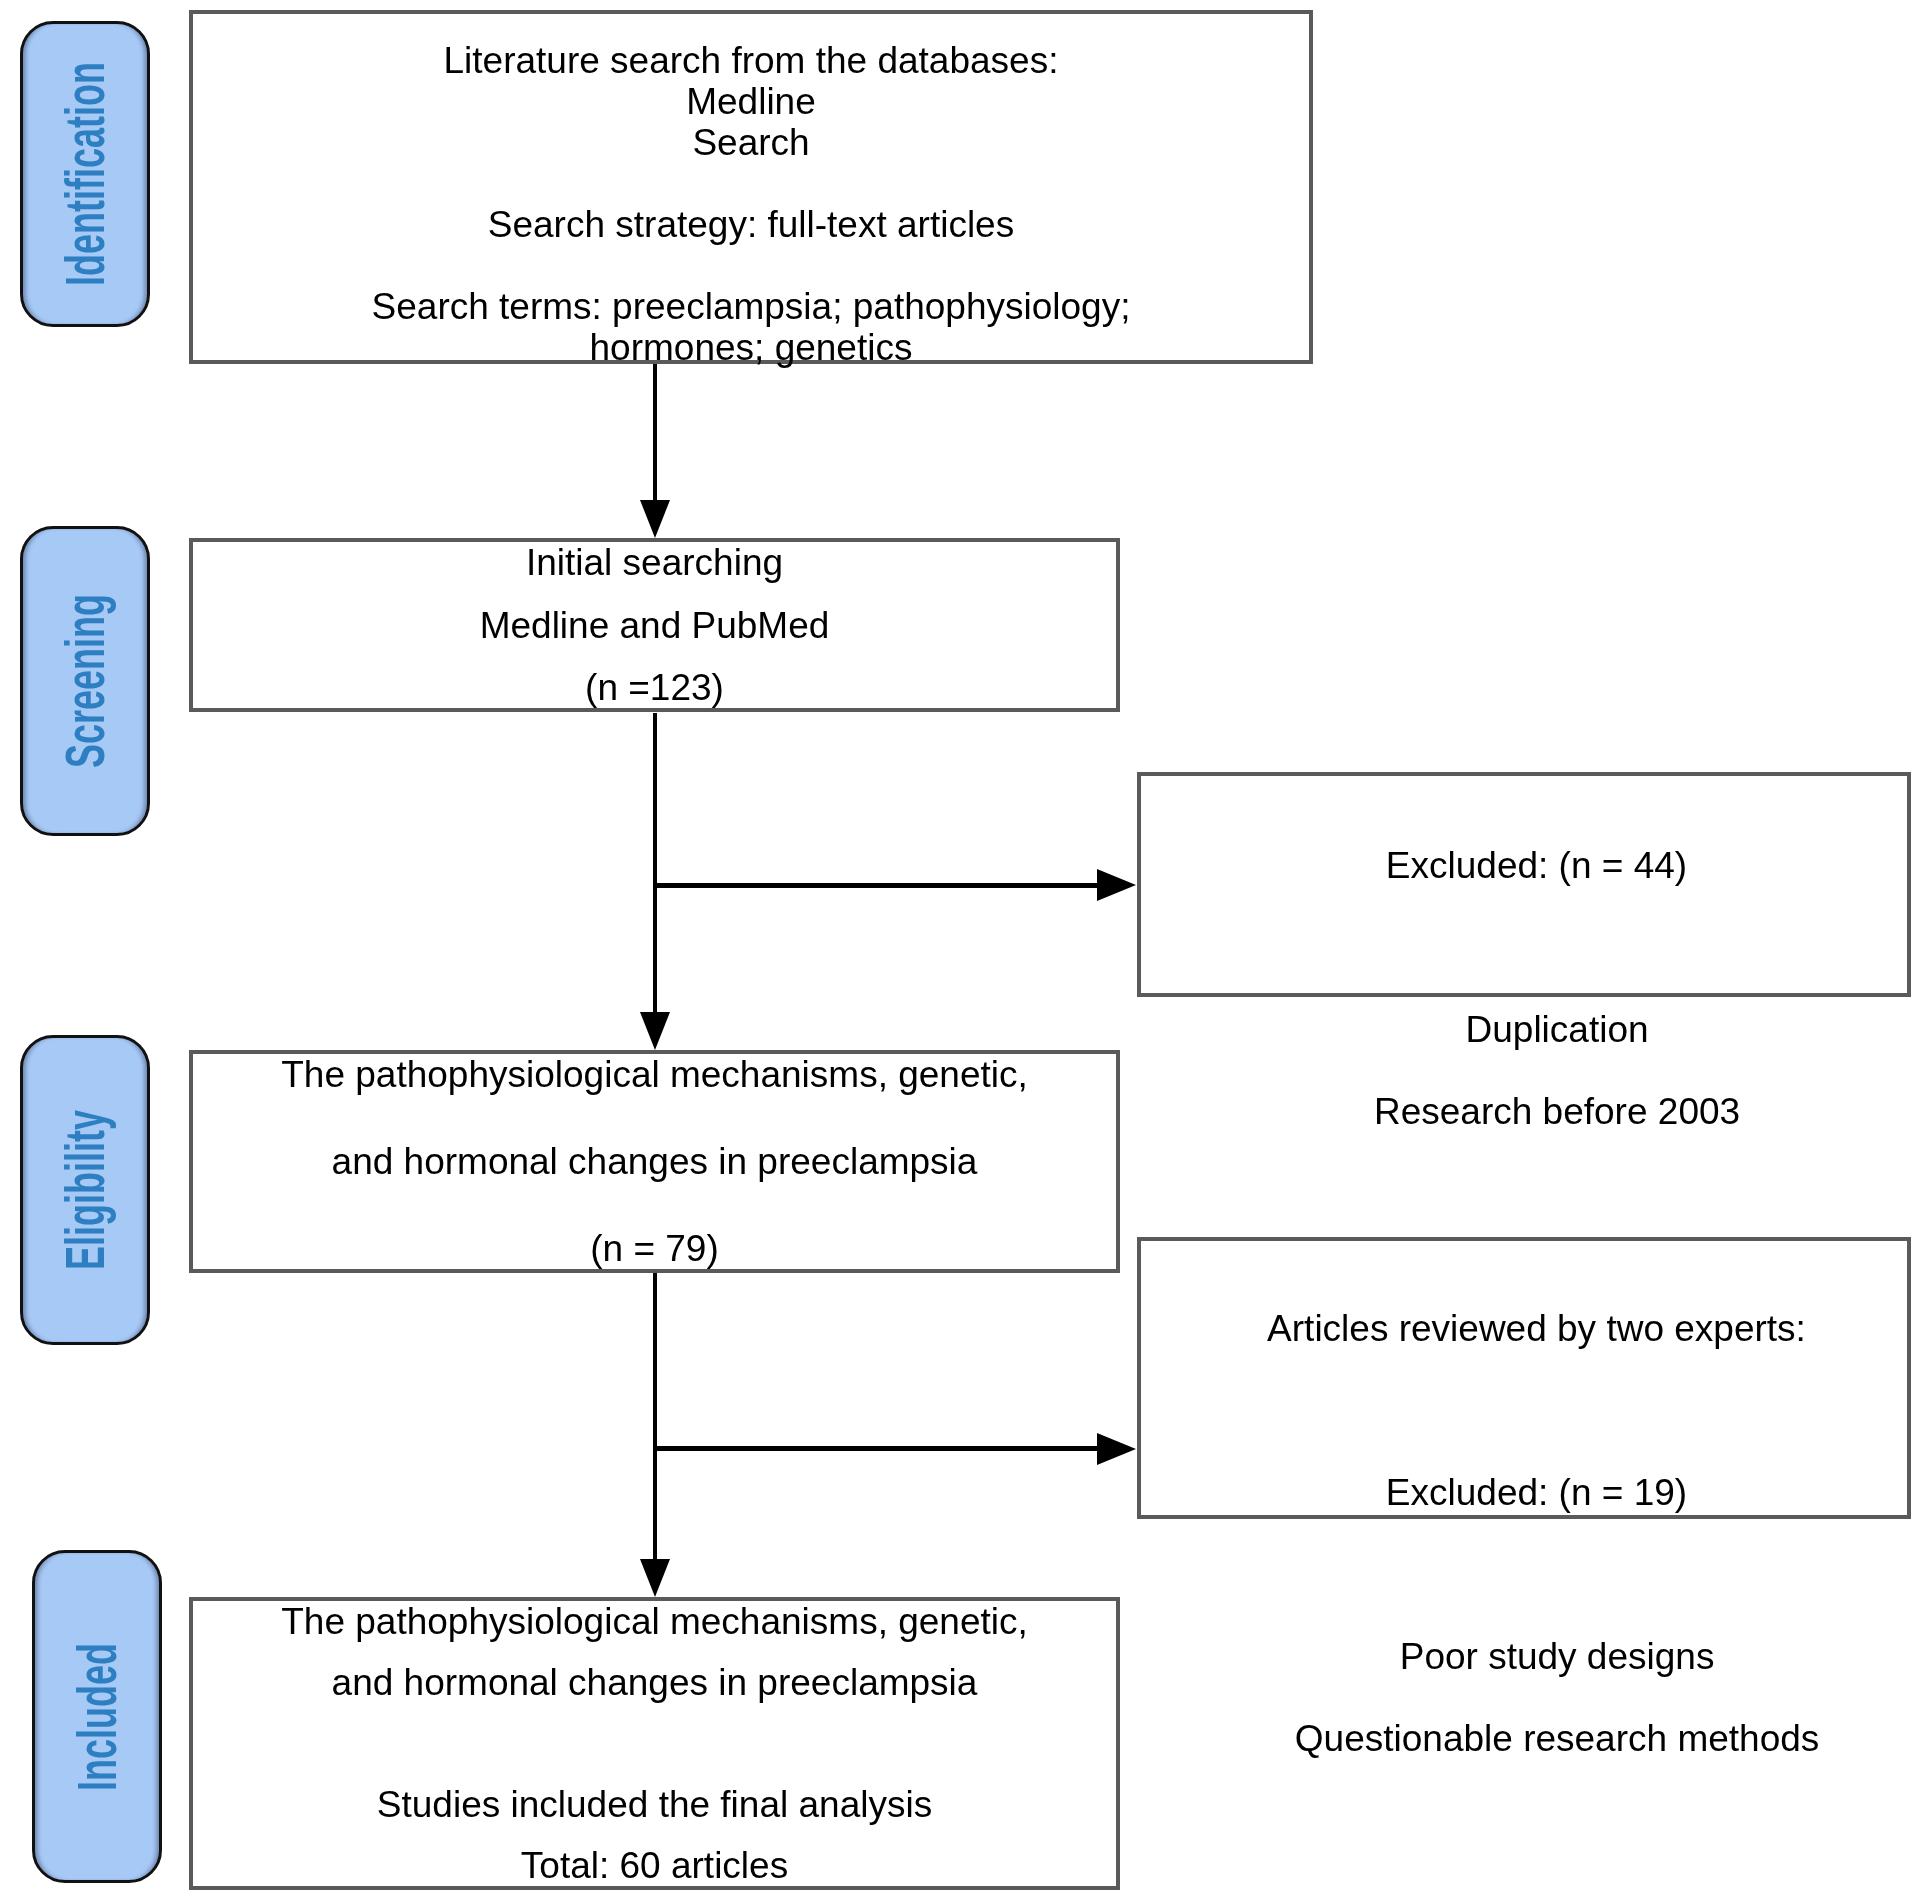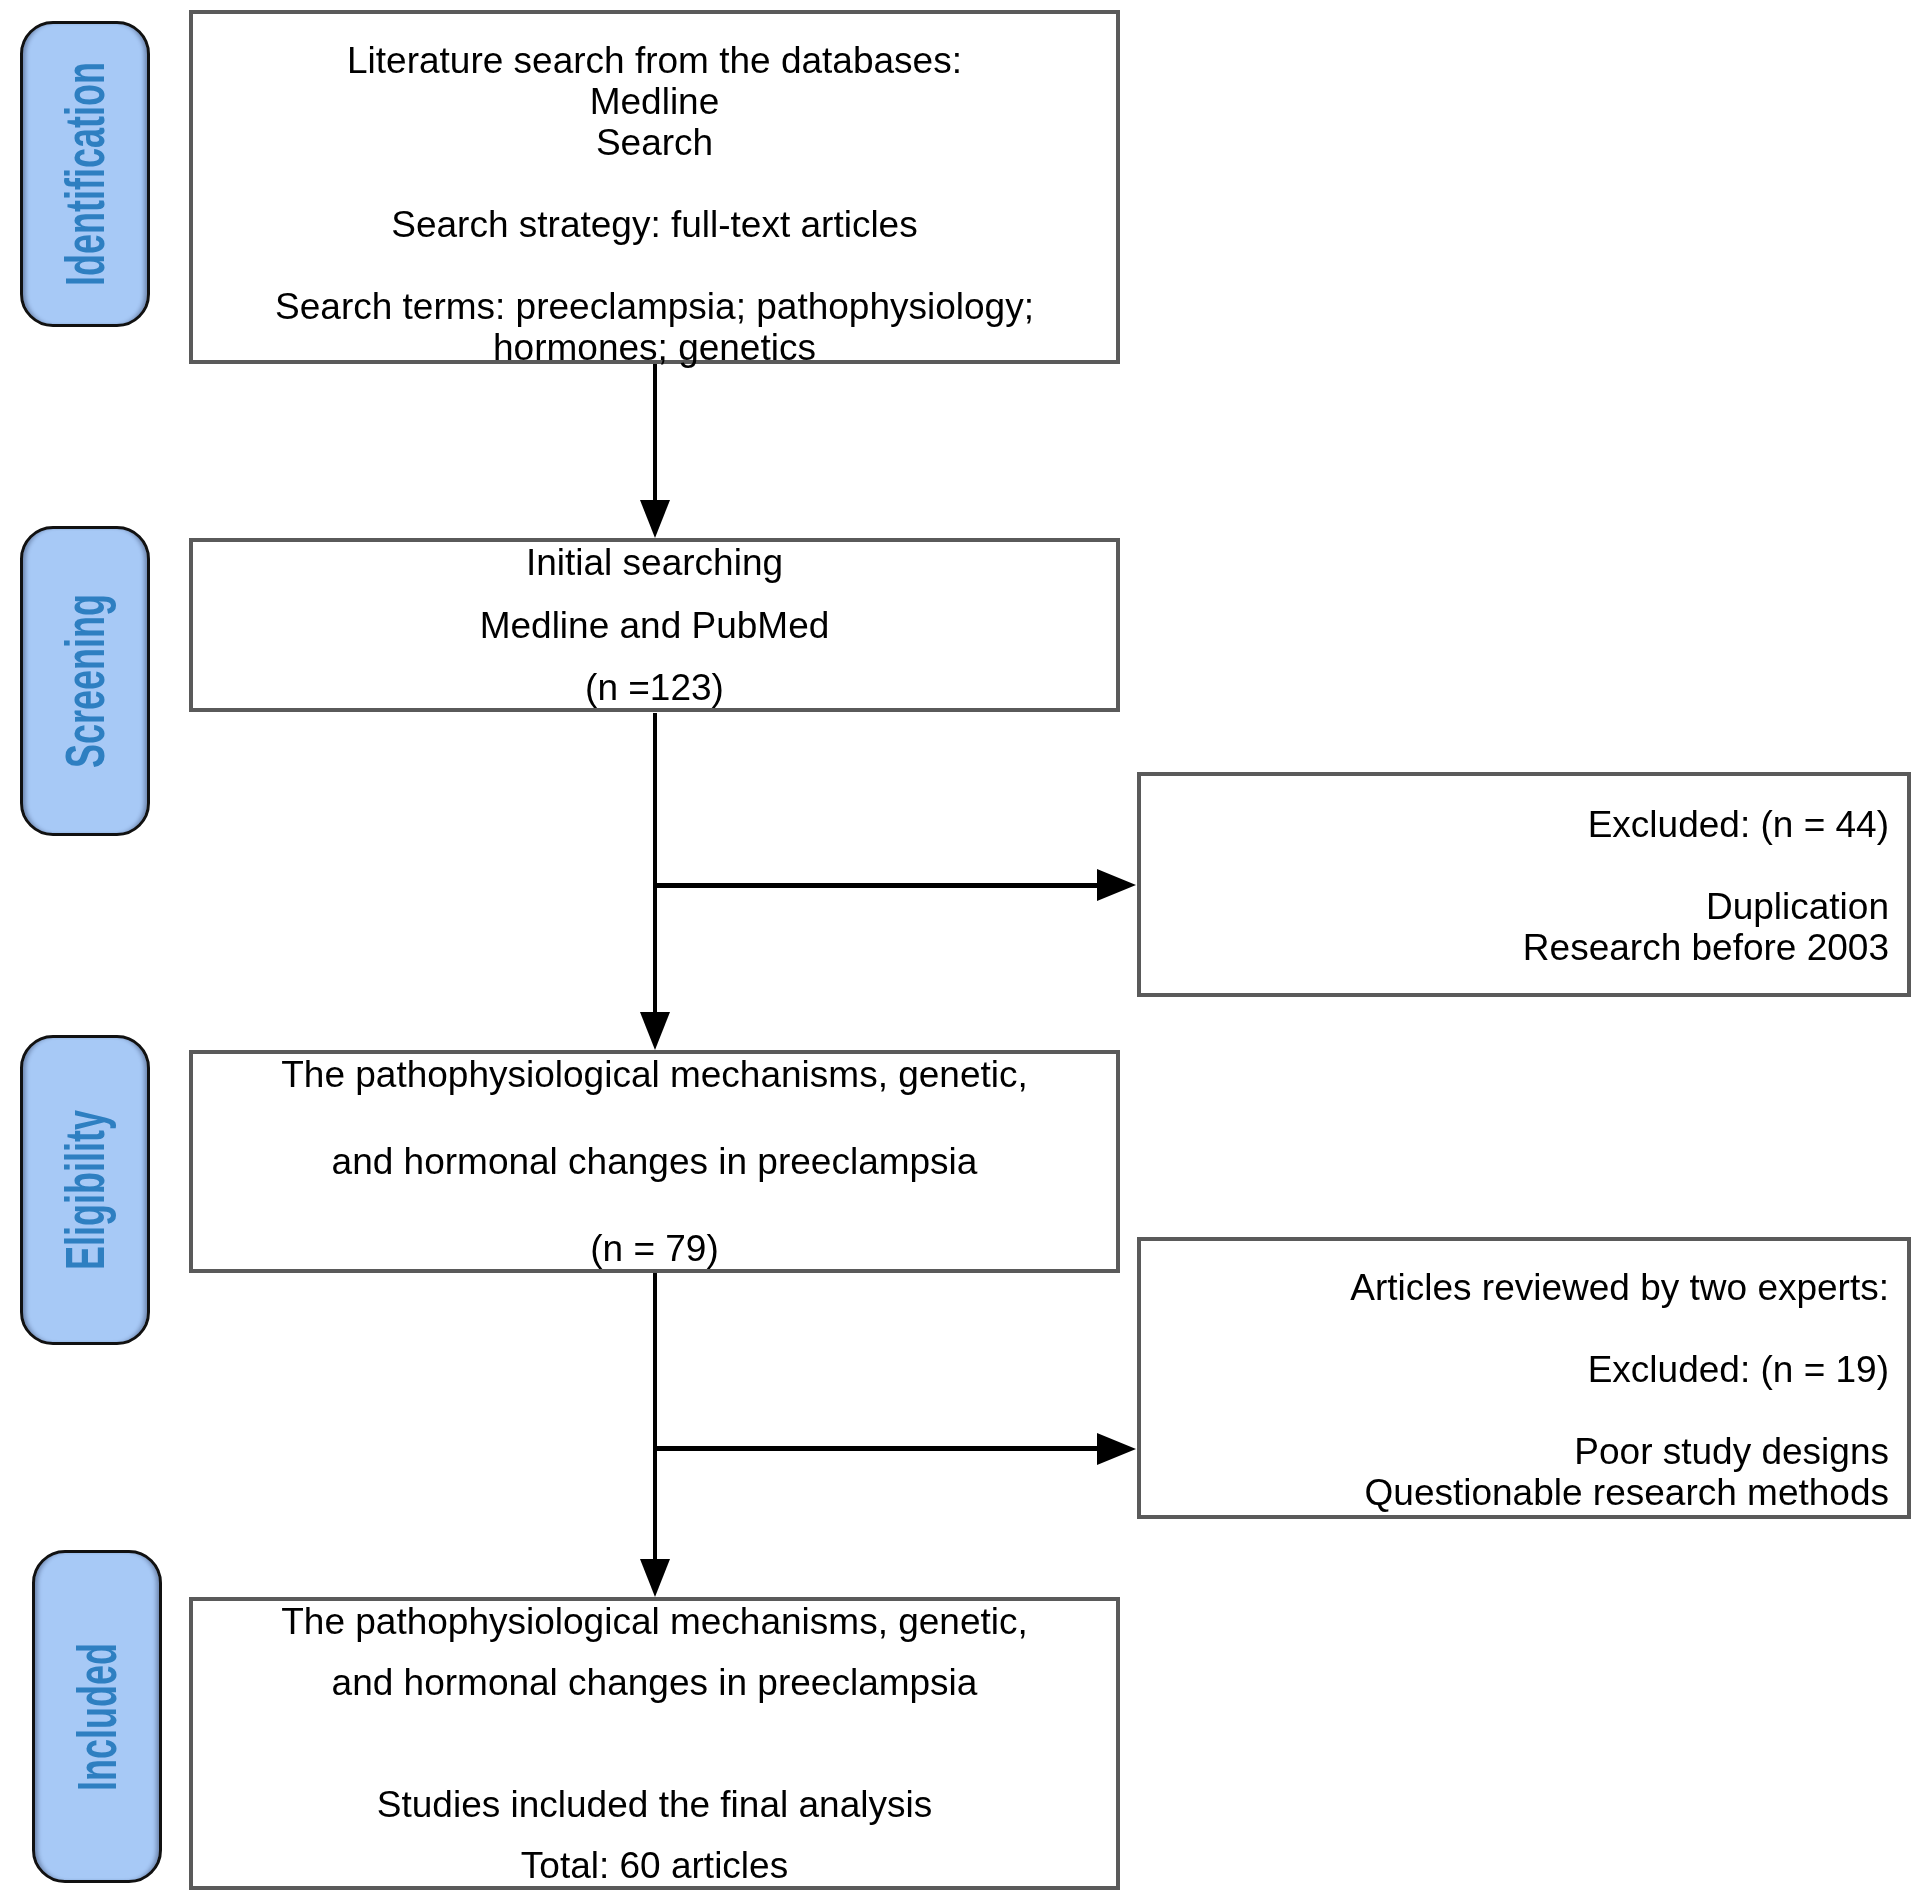--- a/index.html
+++ b/index.html
@@ -47,23 +47,23 @@
     background:var(--box-fill);
     border:4px solid var(--box-border);
     box-sizing:border-box;
     color:var(--box-text);
     font-size:37px;
   }
   .fbox .line{line-height:41px;white-space:pre;}
   .center-lines{display:flex;flex-direction:column;justify-content:space-between;}
   .center-lines .line{text-align:center;}
   .top-lines .line{text-align:center;}
-  .side-lines .line{text-align:right;line-height:41px;}
+  .side-lines .line{text-align:center;line-height:41px;margin-top:41px;}
 
-  #box-literature{left:189px;top:9.8px;width:931px;height:354px;padding-top:26px;}
+  #box-literature{left:189px;top:9.8px;width:1124px;height:354px;padding-top:26px;}
   #box-initial{left:189px;top:538px;width:931px;height:174px;}
   #box-screened{left:189px;top:1050px;width:931px;height:223px;}
   #box-final{left:189px;top:1597px;width:931px;height:293px;}
   #box-excluded-1{left:1137px;top:772px;width:774px;height:225px;padding:28px 18px 0 43px;}
   #box-excluded-2{left:1137px;top:1237px;width:774px;height:282px;padding:26px 18px 0 43px;}
 
   
   .vline{position:absolute;width:3.6px;background:var(--arrow);}
   .hline{position:absolute;height:4.5px;background:var(--arrow);}
   .ah-down{position:absolute;width:0;height:0;

